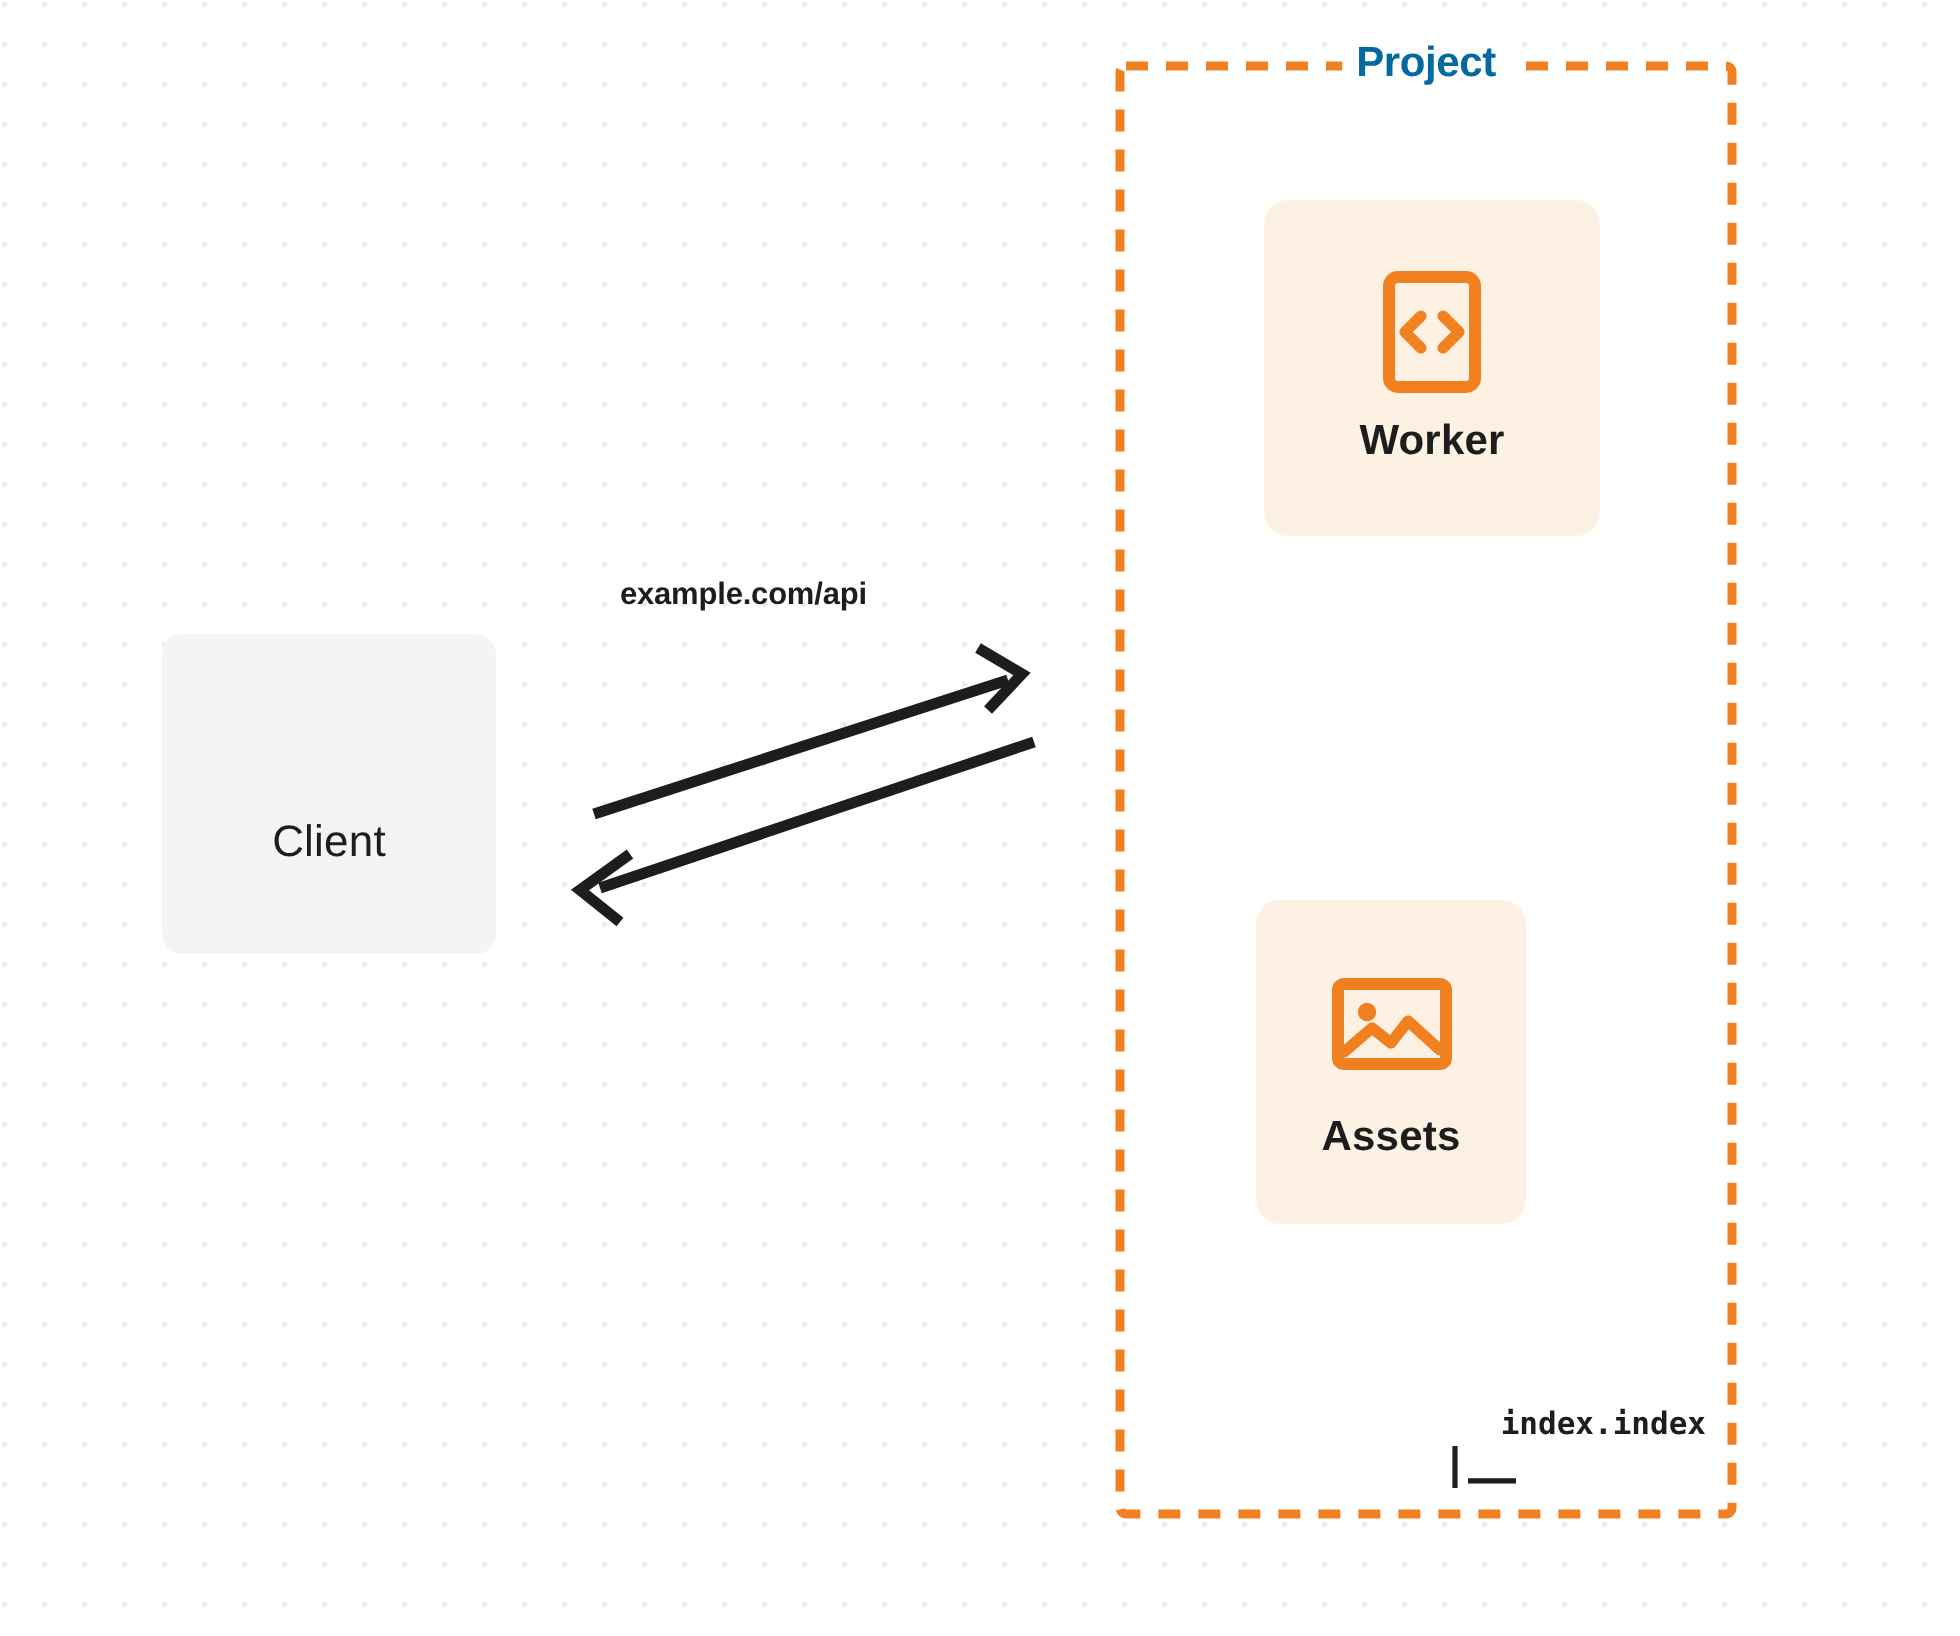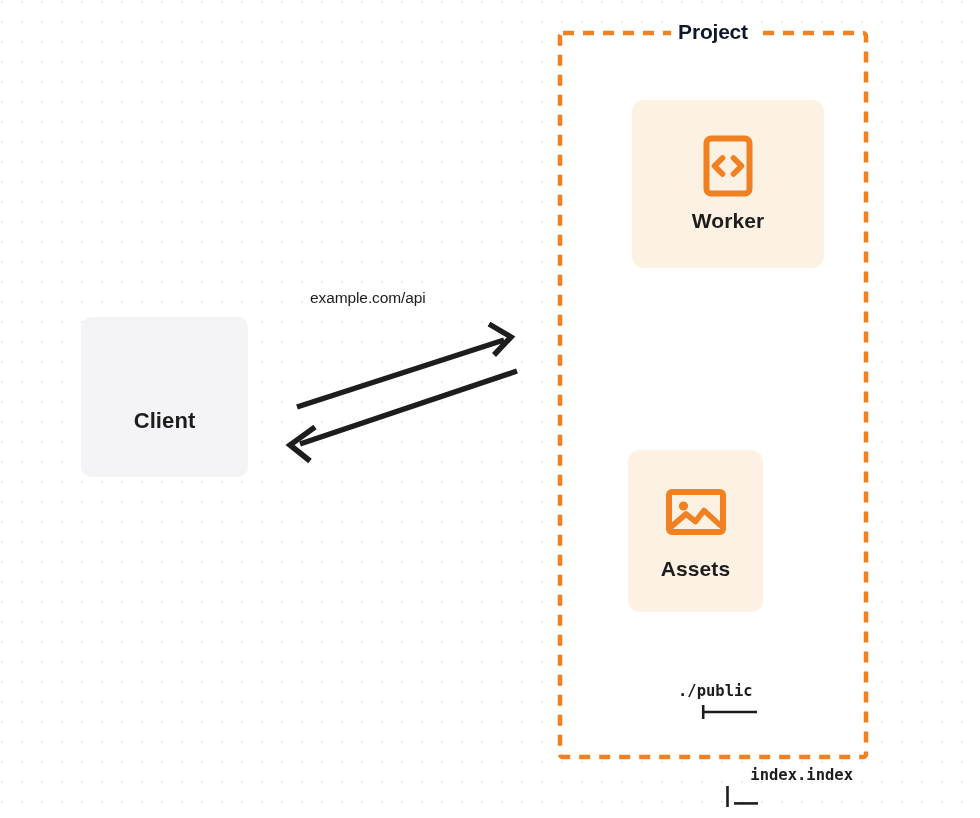--- a/index.html
+++ b/index.html
@@ -33,41 +33,41 @@
     width: 167px;
     height: 160px;
     background: #f4f4f6;
     border-radius: 10px;
     display: flex;
     align-items: center;
     justify-content: center;
   }
   #client-node .node-title {
     font-size: 22px;
-    font-weight: bold;
+    font-weight: normal;
     color: #1d1d1d;
     letter-spacing: 0.1px;
     margin-top: 48px;
   }
 
   
   #arrow-layer {
     position: absolute;
     left: 0;
     top: 0;
     width: 980px;
     height: 818px;
     pointer-events: none;
   }
   #request-label {
     position: absolute;
     left: 310px;
     top: 289px;
     font-size: 15.5px;
-    font-weight: normal;
+    font-weight: bold;
     color: #1d1d1d;
     white-space: nowrap;
     letter-spacing: -0.1px;
   }
 
   
   #project-container {
     position: absolute;
     left: 560px;
     top: 33px;
@@ -85,39 +85,39 @@
   }
   #project-label {
     position: absolute;
     left: 50%;
     top: -13px;
     transform: translateX(-50%);
     background: #ffffff;
     padding: 0 7px;
     font-size: 21px;
     font-weight: bold;
-    color: #0f172a;
+    color: #0369a1;
     white-space: nowrap;
     letter-spacing: -0.2px;
   }
 
   
   .service-card {
     position: absolute;
     background: #fdf1e4;
     border-radius: 12px;
     display: flex;
     flex-direction: column;
     align-items: center;
     justify-content: center;
   }
   #worker-card {
     left: 72px;
     top: 67px;
-    width: 192px;
+    width: 168px;
     height: 168px;
   }
   #assets-card {
     left: 68px;
     top: 417px;
     width: 135px;
     height: 162px;
   }
   .service-card .card-icon {
     width: 62px;
@@ -214,29 +214,20 @@
       <svg class="card-icon" viewBox="0 0 62 62" xmlns="http://www.w3.org/2000/svg">
         <rect x="4" y="11" width="54" height="40" rx="3" ry="3" fill="none" stroke="#f08020" stroke-width="6"></rect>
         <circle cx="18.5" cy="25" r="4.6" fill="#f08020"></circle>
         <polyline points="7,45 21,33 30.5,40.5 39,29.5 55,44" fill="none" stroke="#f08020" stroke-width="5.6" stroke-linecap="round" stroke-linejoin="round"></polyline>
       </svg>
       <span class="card-title">Assets</span>
     </div>
 
     <div id="file-tree">
 
-      <div class="tree-row" id="tree-row-root">
-        <span class="tree-connector">
-          <svg width="62" height="21" viewBox="0 0 62 21" xmlns="http://www.w3.org/2000/svg">
-            <line x1="2.2" y1="3" x2="2.2" y2="17" stroke="#1d1d1d" stroke-width="2.6"></line>
-            <line x1="2.2" y1="10" x2="56" y2="10" stroke="#1d1d1d" stroke-width="2.6"></line>
-          </svg>
-        </span>
-        <span class="tree-label">./public</span>
-      </div>
 
       <div class="tree-row">
         <span class="tree-connector">
           <svg width="62" height="21" viewBox="0 0 62 21" xmlns="http://www.w3.org/2000/svg">
             <line x1="26.5" y1="0" x2="26.5" y2="21" stroke="#1d1d1d" stroke-width="2.6"></line>
             <line x1="33" y1="17.4" x2="57" y2="17.4" stroke="#1d1d1d" stroke-width="2.6"></line>
           </svg>
         </span>
         <span class="tree-label">index.index</span>
       </div>

